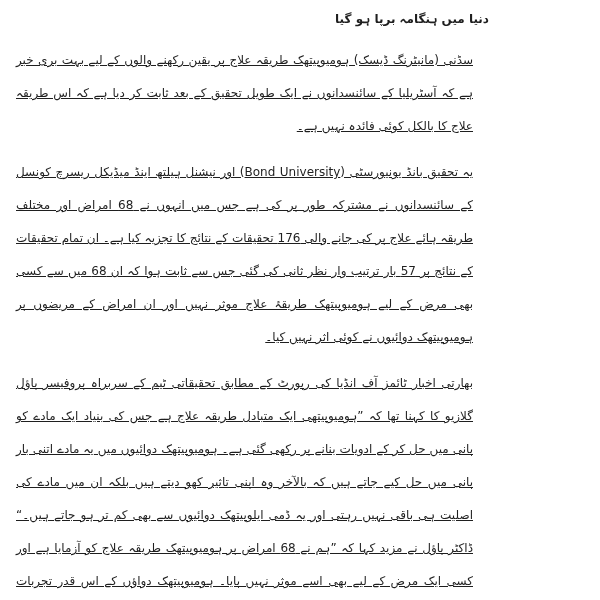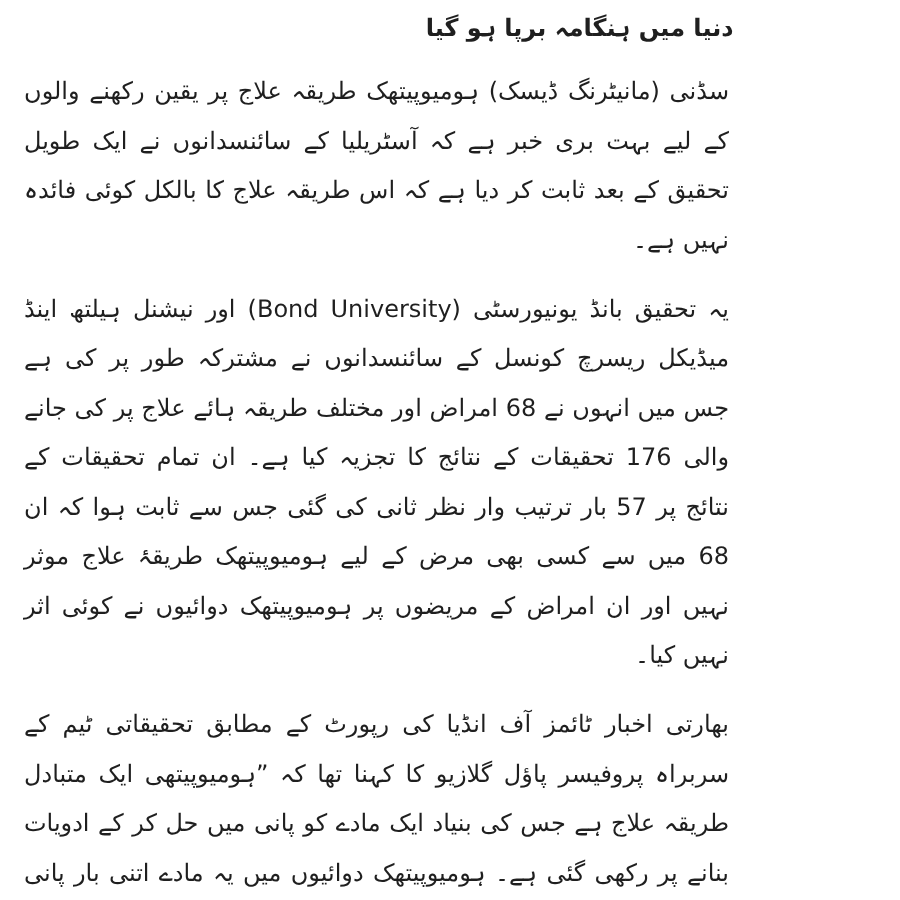--- a/index.html
+++ b/index.html
@@ -15,34 +15,35 @@
   .page {
     direction: rtl;
     unicode-bidi: embed;
     box-sizing: border-box;
     width: 509px;
     height: 600px;
     overflow: hidden;
     padding: 4px 20px 0 16px;
     font-family: "DejaVu Sans", sans-serif;
     color: #1f1f1f;
-    font-size: 16px;
+    font-size: 12px;
     line-height: 33px;
     text-align: justify;
     text-justify: inter-word;
     background: #ffffff;
   }
   .headline {
     font-weight: bold;
     text-align: right;
     margin: 0 0 10px 0;
     line-height: 30px;
   }
   .para {
-    margin: 0 3px 13px 0;
+    margin: 0 16px 13px 0;
+    text-decoration: underline;
   }
   .para:last-of-type {
     margin-bottom: 0;
   }
 </style>
 </head>
 <body>
 
 <div class="page">
   <div class="headline">دنیا میں ہنگامہ برپا ہو گیا</div>

